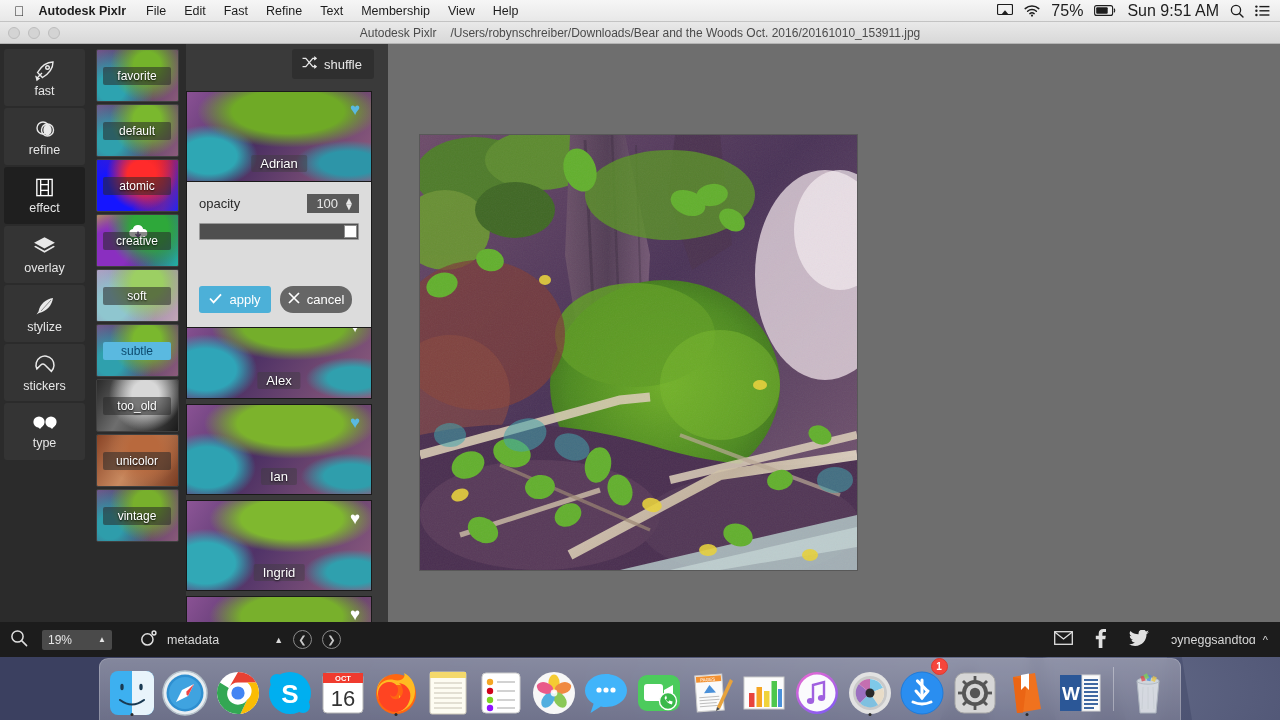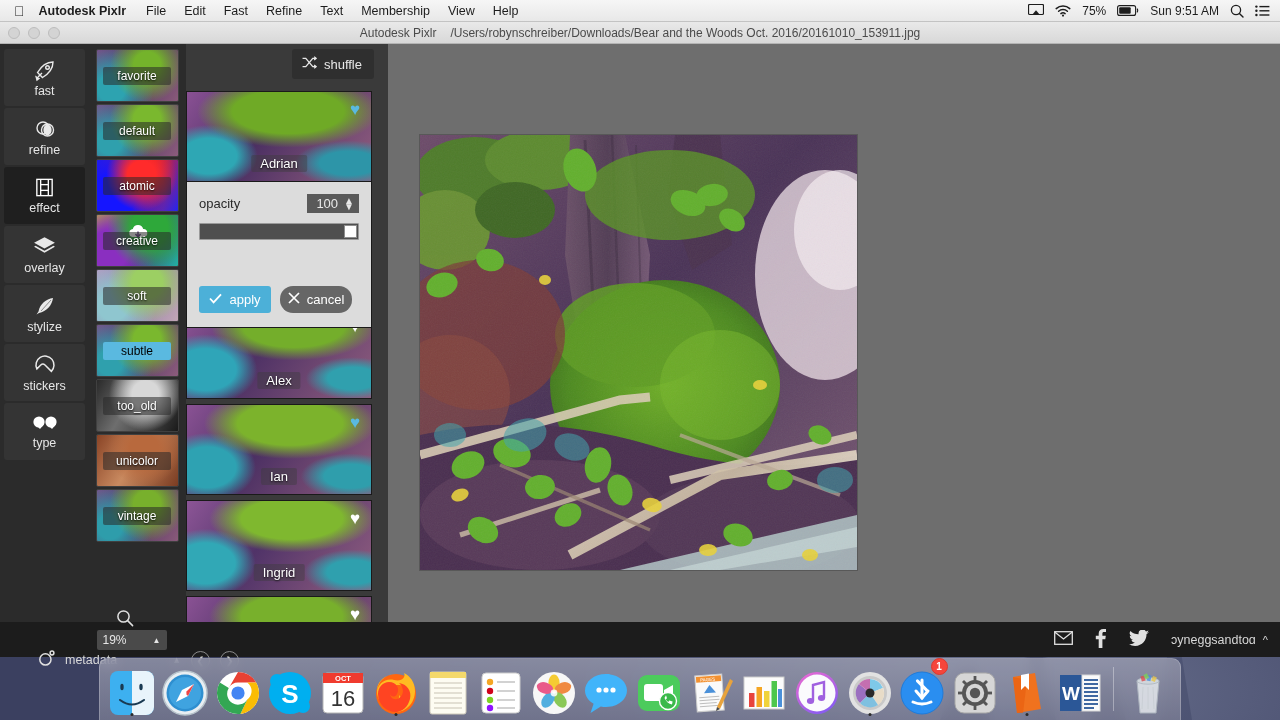--- a/index.html
+++ b/index.html
@@ -29,21 +29,21 @@
     background:linear-gradient(#f6f6f6,#e8e8e8);
     border-bottom:1px solid #c3c3c3;
     display:flex; align-items:center;
     font-size:12.5px; color:#1d1d1d;
     z-index:60;
   }
   .mb-apple { padding:0 12px 0 14px; font-size:14px; line-height:1; }
   .mb-item { padding:0 9px; white-space:nowrap; }
   .mb-item.bold { font-weight:bold; padding:0 11px 0 2px; }
   #mb-right { margin-left:auto; display:flex; align-items:center; padding-right:10px; gap:11px; }
-  #mb-right .mb-txt { font-size:12px; }
+  #mb-right .mb-txt { font-size:16px; }
   .mb-ico { display:flex; align-items:center; }
 
   
   #app-window {
     position:absolute; top:22px; left:0; width:1280px; height:600px;
     background:#2b2b2b; z-index:20;
   }
   #titlebar {
     position:relative; height:22px; width:100%;
     background:linear-gradient(#e9e9e9,#d8d8d8);
@@ -102,21 +102,21 @@
     border:1px solid rgba(255,255,255,.10);
   }
   .cat .thumb { position:absolute; inset:0; }
   .cat .cname {
     position:absolute; left:6px; right:7px; top:50%; transform:translateY(-50%);
     text-align:center; font-size:12px; color:#fff;
     background:rgba(40,40,40,.55);
     padding:2px 0; border-radius:2px;
     text-shadow:0 1px 2px rgba(0,0,0,.9);
   }
-  .cat.selected .cname { background:#5ab9e0; color:#000000; text-shadow:none; }
+  .cat.selected .cname { background:#5ab9e0; color:#0c4a6e; text-shadow:none; }
 
   
   #effect-panel {
     position:absolute; left:186px; top:0; width:202px; height:578px;
     background:#3a3a3a;
     overflow:hidden;
   }
   #shuffle-bar {
     position:relative; height:47px; background:#3a3a3a;
   }
@@ -176,21 +176,21 @@
   #btn-apply { background:#4cb0d8; width:72px; }
   #btn-cancel { background:#666; width:72px;border-radius:13px; }
 
   
   #bottombar {
     position:absolute; left:0; top:600px; width:1280px; height:35px;
     background:#1c1c1c; z-index:30;
     display:flex; align-items:center;
     color:#d8d8d8; font-size:12.5px;
   }
-  #bb-left { display:flex; align-items:center; gap:0; padding-left:10px;flex-direction:column; }
+  #bb-left { display:flex; align-items:center; gap:0; padding-left:10px; }
   #zoom-box {
     display:flex; align-items:center; justify-content:space-between;
     width:70px; height:20px; background:#4a4a4a; border-radius:2px;
     padding:0 6px; margin-left:14px; font-size:12px; color:#e6e6e6;
   }
   #meta-group { display:flex; align-items:center; gap:10px; margin-left:28px; }
   #meta-caret { font-size:9px; margin-left:45px; }
   .circ-btn {
     width:19px; height:19px; border-radius:50%; border:1px solid #8a8a8a;
     display:flex; align-items:center; justify-content:center; font-size:10px; color:#c8c8c8;

